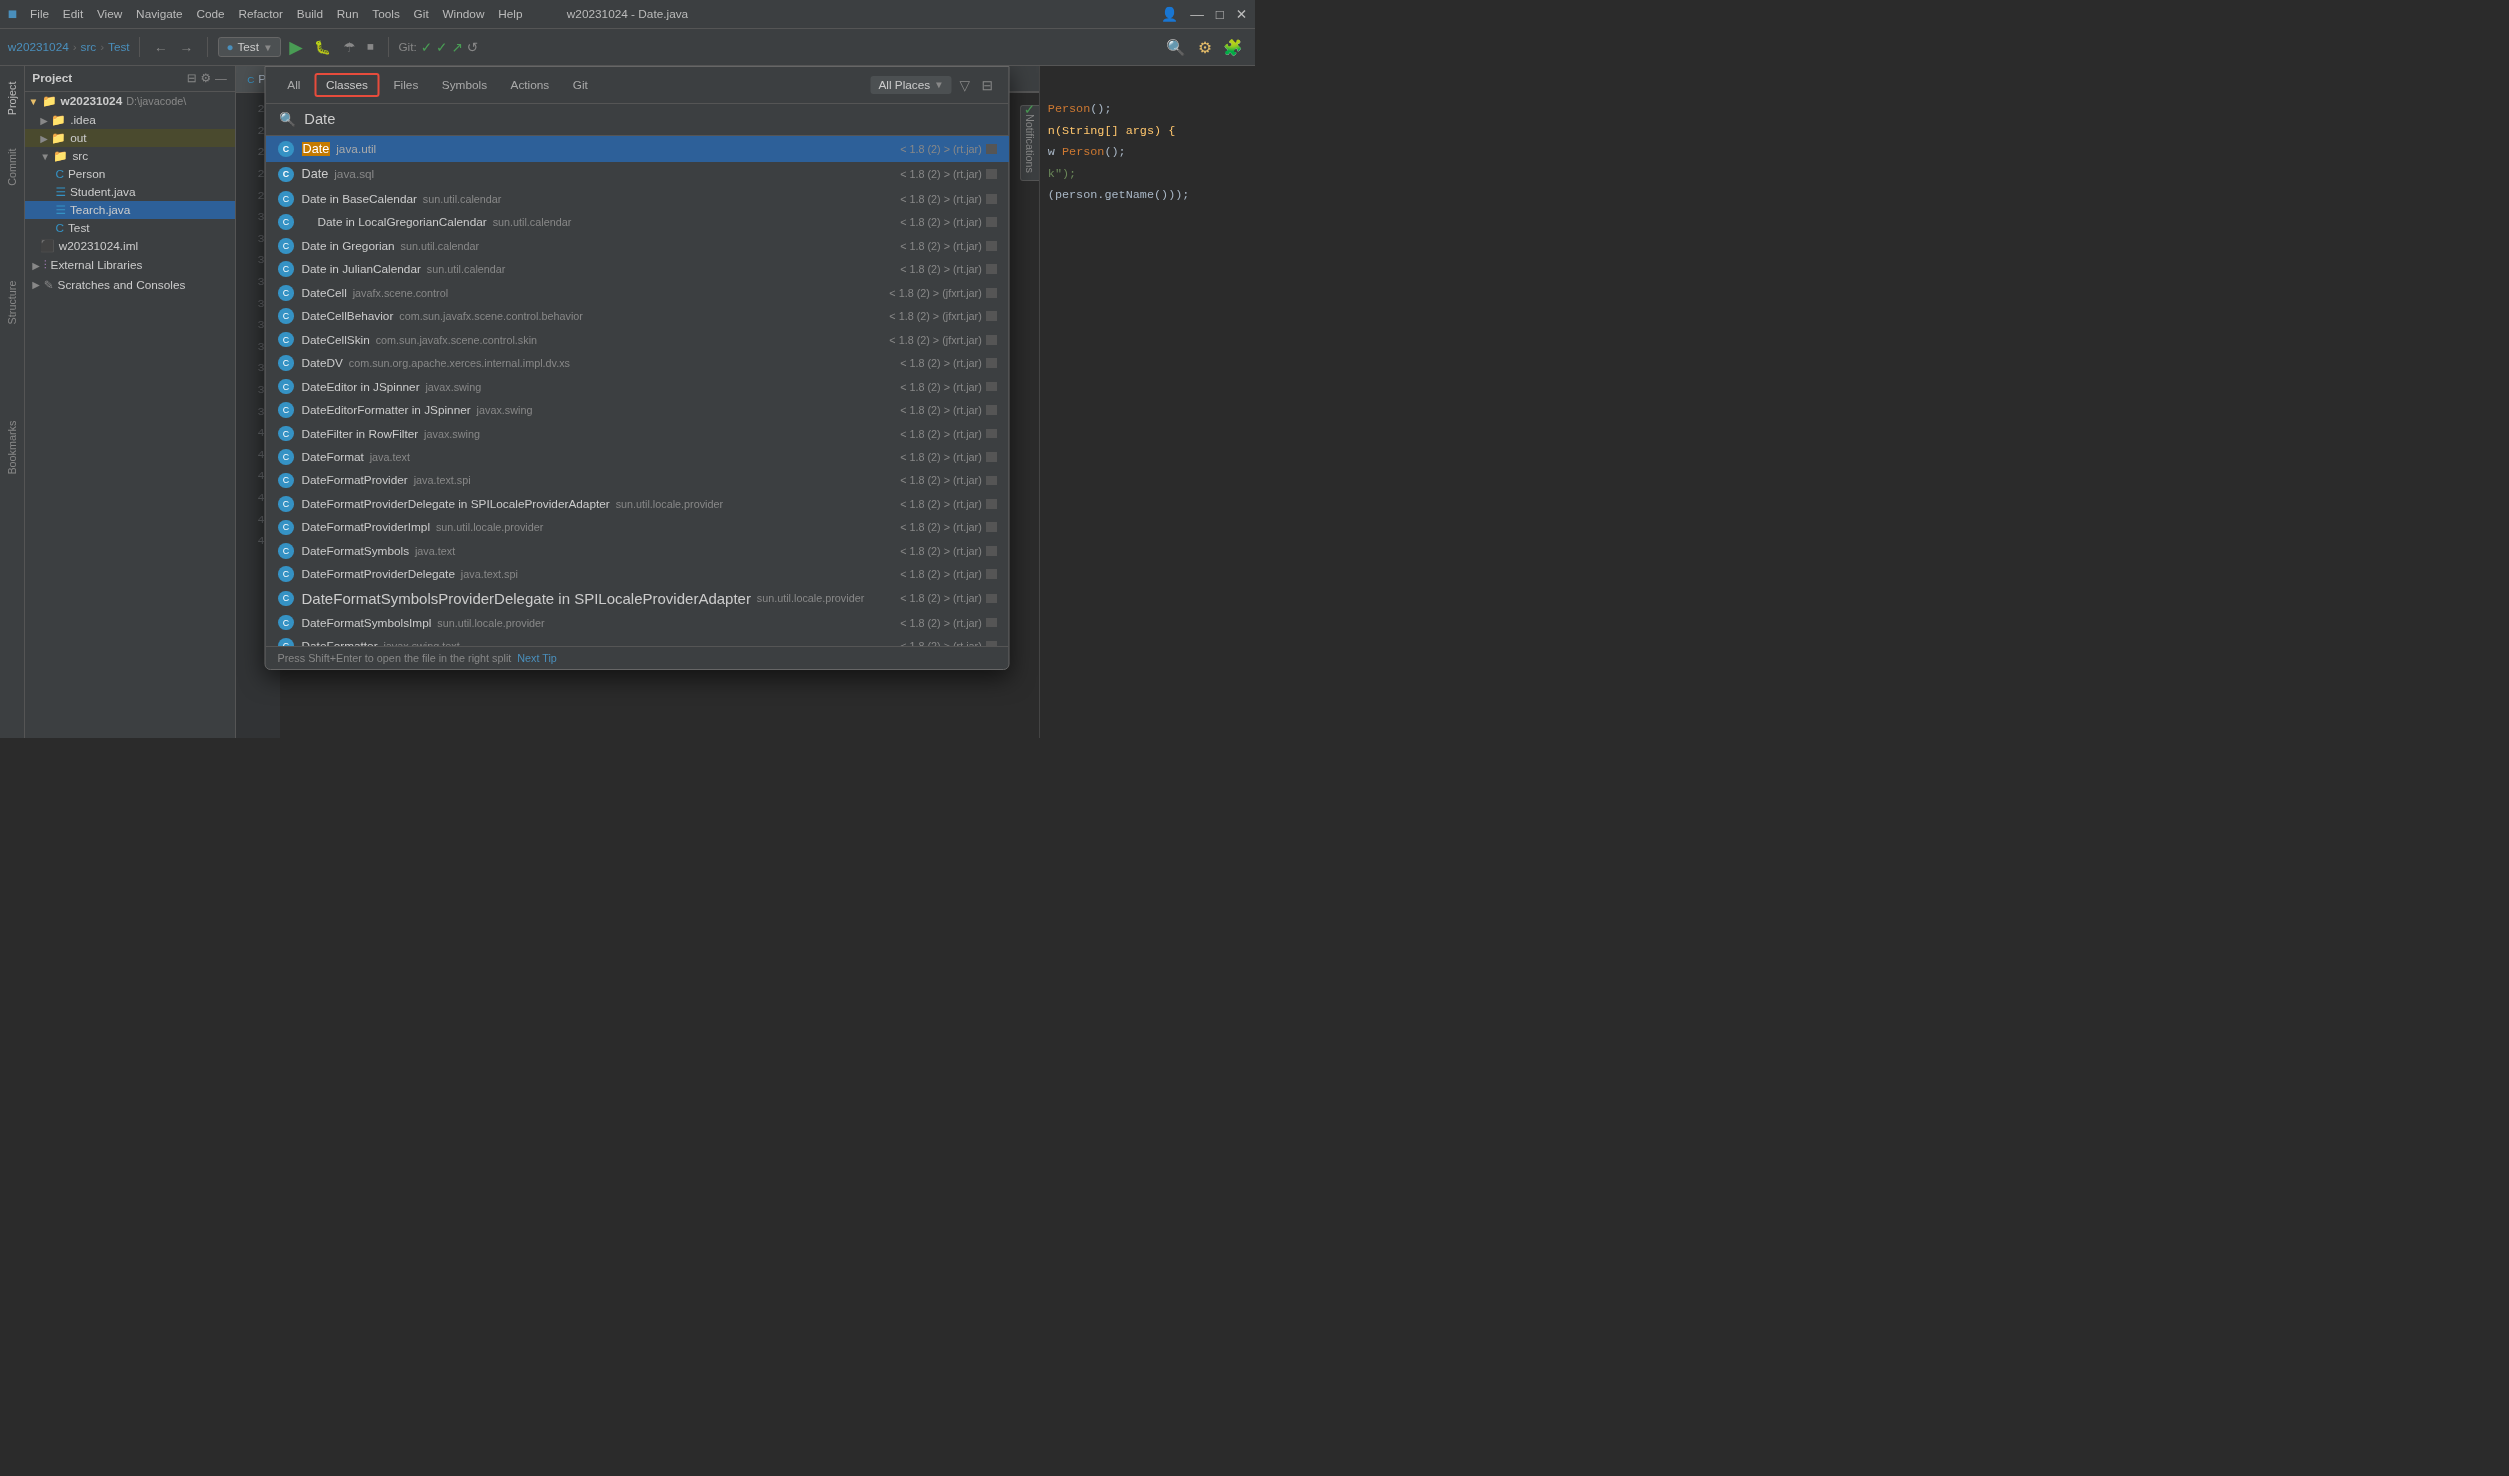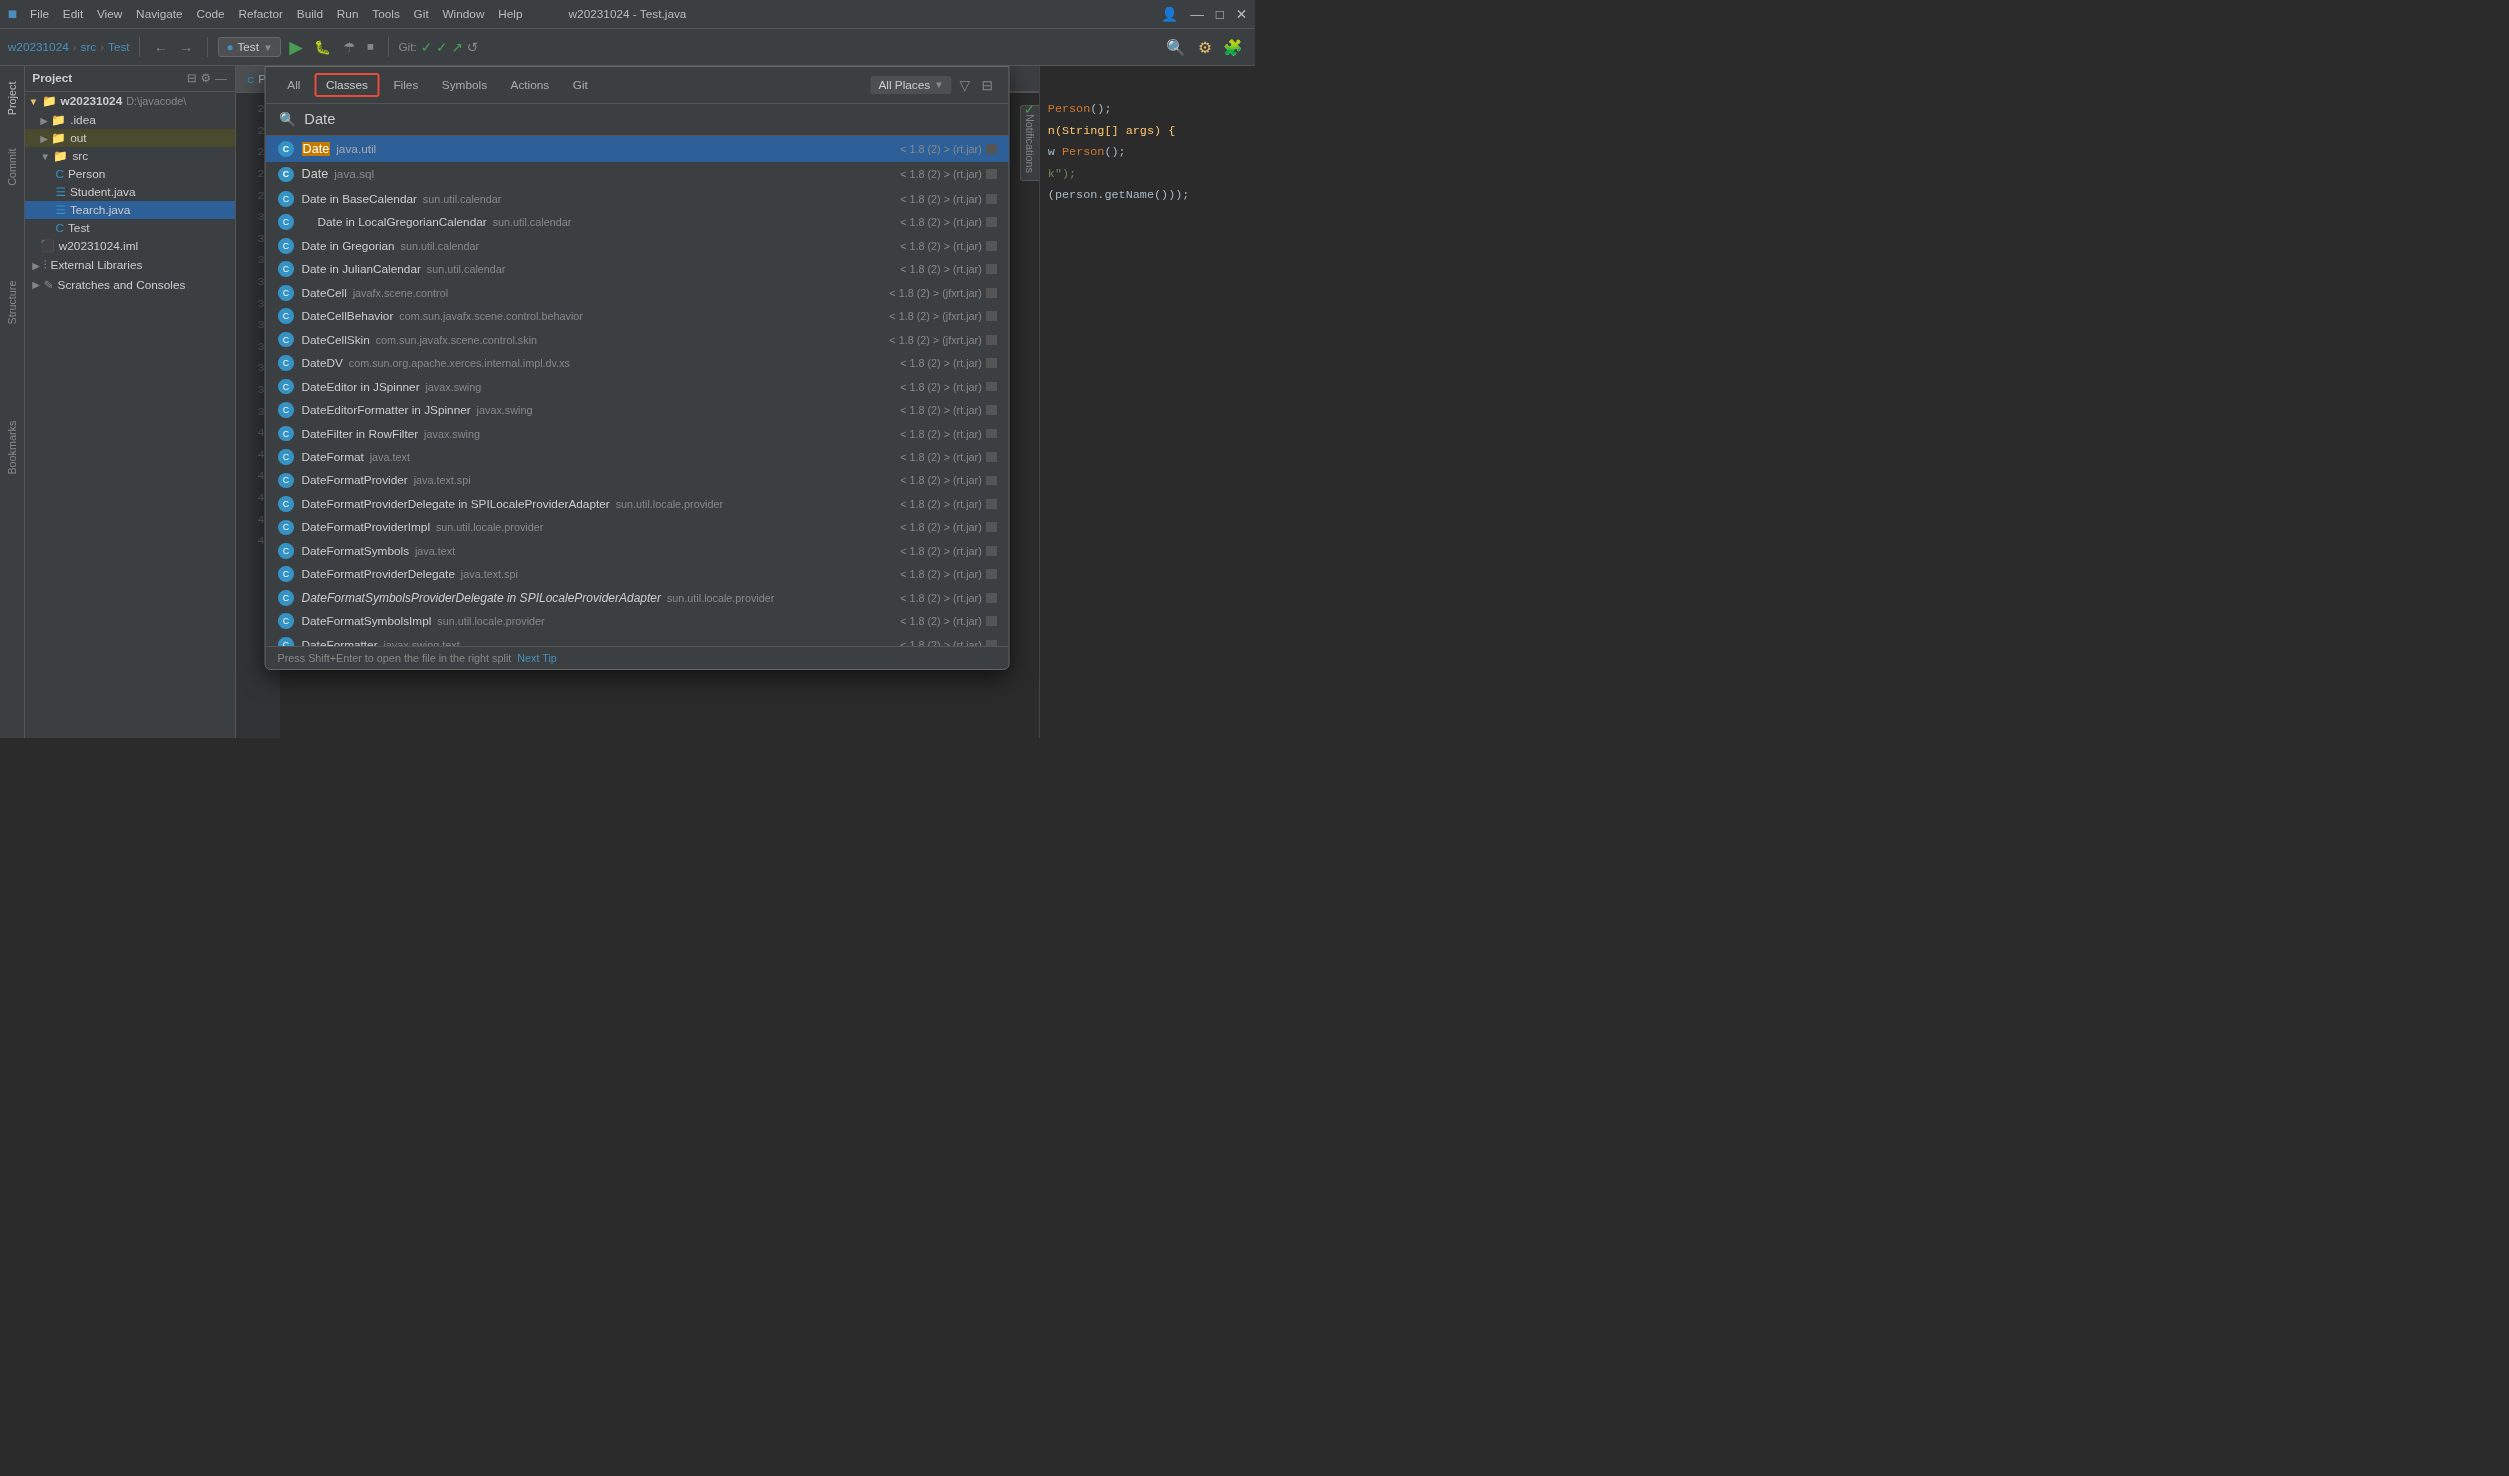--- a/index.html
+++ b/index.html
@@ -26,21 +26,21 @@
     <span style="padding:2px 6.9px; font-size:11.8px; color:#bbb; cursor:pointer;">Navigate</span>
     <span style="padding:2px 6.9px; font-size:11.8px; color:#bbb; cursor:pointer;">Code</span>
     <span style="padding:2px 6.9px; font-size:11.8px; color:#bbb; cursor:pointer;">Refactor</span>
     <span style="padding:2px 6.9px; font-size:11.8px; color:#bbb; cursor:pointer;">Build</span>
     <span style="padding:2px 6.9px; font-size:11.8px; color:#bbb; cursor:pointer;">Run</span>
     <span style="padding:2px 6.9px; font-size:11.8px; color:#bbb; cursor:pointer;">Tools</span>
     <span style="padding:2px 6.9px; font-size:11.8px; color:#bbb; cursor:pointer;">Git</span>
     <span style="padding:2px 6.9px; font-size:11.8px; color:#bbb; cursor:pointer;">Window</span>
     <span style="padding:2px 6.9px; font-size:11.8px; color:#bbb; cursor:pointer;">Help</span>
   </div>
-  <span style="position:absolute; left:50%; transform:translateX(-50%); font-size:11.8px; color:#bbb;">w20231024 - Test.java</span>
+  <span style="position:absolute; left:50%; transform:translateX(-50%); font-size:11.8px; color:#bbb;">w20231024 - Date.java</span>
   <div style="margin-left:auto; display:flex; gap:11.8px; align-items:center;">
     <span style="color:#888; font-size:13.7px;">👤</span>
     <span style="color:#bbb; font-size:13.7px; cursor:pointer;">—</span>
     <span style="color:#bbb; font-size:13.7px; cursor:pointer;">□</span>
     <span style="color:#bbb; font-size:13.7px; cursor:pointer;">✕</span>
   </div>
 </div>
 
 <div style="background:#3c3f41; height:37px; display:flex; align-items:center; padding:0 7.8px; border-bottom:1px solid #555; gap:3.9px;">
 
@@ -417,21 +417,21 @@
           <div style="width:15.7px; height:15.7px; border-radius:50%; background:#3592c4; margin-right:7.8px; flex-shrink:0; display:flex; align-items:center; justify-content:center; font-size:8.8px; color:white;">C</div>
           <span style="color:#ccc; font-size:11.8px;">DateFormatProviderDelegate</span>
           <span style="color:#888; margin-left:5.9px; font-size:10.8px;">java.text.spi</span>
           <span style="flex:1;"></span>
           <span style="color:#888; font-size:10.8px;">&lt; 1.8 (2) &gt; (rt.jar)</span>
           <span style="width:11.8px; height:9.8px; background:#555; margin-left:3.9px; display:inline-block;"></span>
         </div>
 
         <div style="display:flex; align-items:center; padding:3.9px 11.8px; cursor:pointer;">
           <div style="width:15.7px; height:15.7px; border-radius:50%; background:#3592c4; margin-right:7.8px; flex-shrink:0; display:flex; align-items:center; justify-content:center; font-size:8.8px; color:white;">C</div>
-          <span style="color:#ccc; font-size:12px;font-style:italic;">DateFormatSymbolsProviderDelegate in SPILocaleProviderAdapter</span>
+          <span style="color:#ccc; font-size:15px;">DateFormatSymbolsProviderDelegate in SPILocaleProviderAdapter</span>
           <span style="color:#888; margin-left:5.9px; font-size:10.8px;">sun.util.locale.provider</span>
           <span style="flex:1;"></span>
           <span style="color:#888; font-size:10.8px;">&lt; 1.8 (2) &gt; (rt.jar)</span>
           <span style="width:11.8px; height:9.8px; background:#555; margin-left:3.9px; display:inline-block;"></span>
         </div>
 
         <div style="display:flex; align-items:center; padding:3.9px 11.8px; cursor:pointer;">
           <div style="width:15.7px; height:15.7px; border-radius:50%; background:#3592c4; margin-right:7.8px; flex-shrink:0; display:flex; align-items:center; justify-content:center; font-size:8.8px; color:white;">C</div>
           <span style="color:#ccc; font-size:11.8px;">DateFormatSymbolsImpl</span>
           <span style="color:#888; margin-left:5.9px; font-size:10.8px;">sun.util.locale.provider</span>

